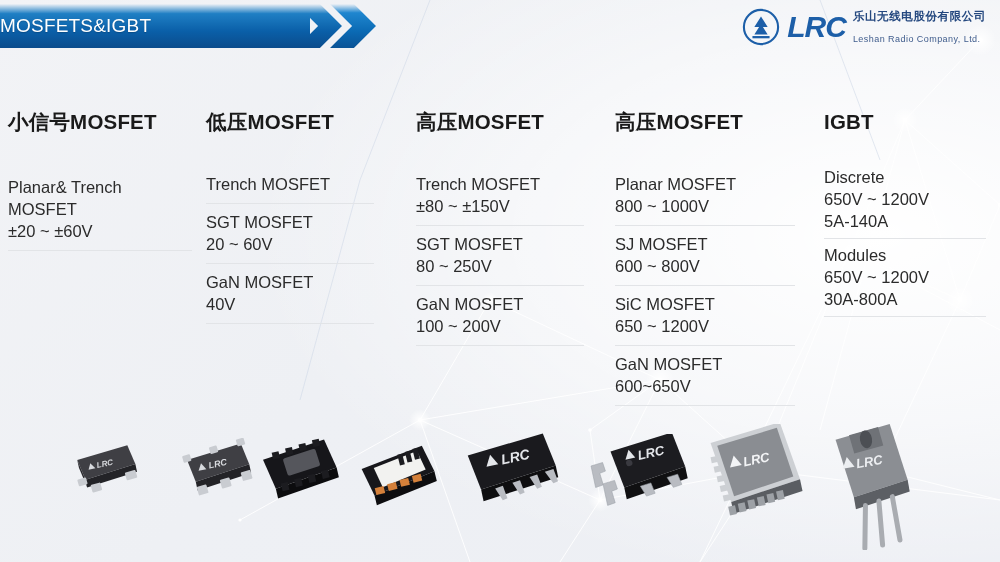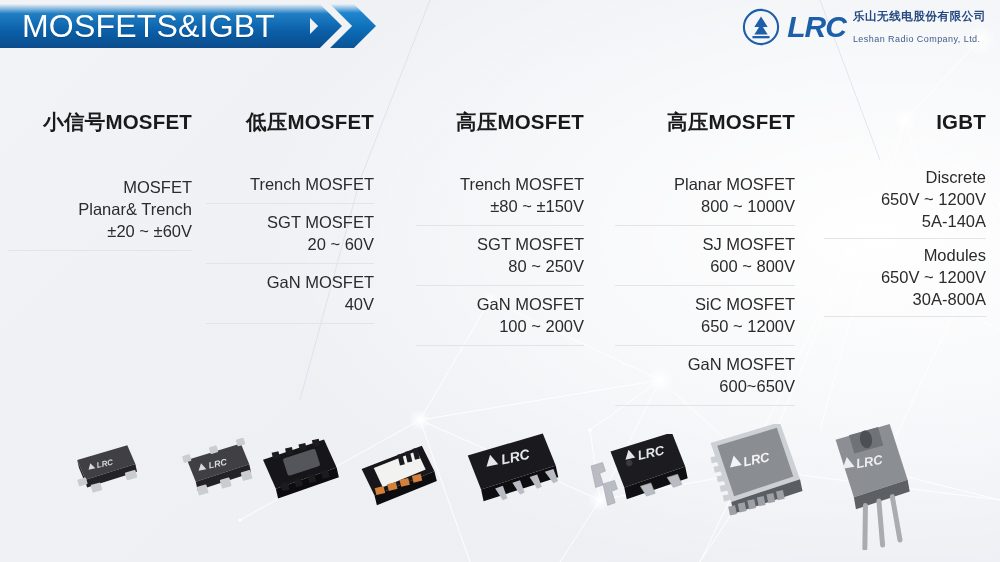--- a/index.html
+++ b/index.html
@@ -18,41 +18,41 @@
   }
   
   .netsvg{position:absolute;inset:0;width:1000px;height:562px;pointer-events:none;}
   
   .banner{
     position:absolute;left:0;top:4px;height:44px;width:310px;
     background:linear-gradient(180deg,#eef1f6 0%,#1f7fc4 22%,#0a5fa8 62%,#0b4c8c 100%);
     display:flex;align-items:center;
   }
   .banner-title{
-    color:#ffffff;font-size:32px;letter-spacing:.2px;
-    padding-left:22px;white-space:nowrap;font-weight:400;
+    color:#ffffff;font-size:19px;letter-spacing:.2px;
+    white-space:nowrap;font-weight:400;
     text-shadow:0 1px 1px rgba(0,0,0,.18);
   }
   .chev{position:absolute;top:4px;height:44px;width:46px;}
   .chev.a{left:296px;
     background:linear-gradient(180deg,#eef1f6 0%,#1f7fc4 22%,#0a5fa8 62%,#0b4c8c 100%);
     clip-path:polygon(0 0,52% 0,100% 50%,52% 100%,0 100%,48% 50%);}
   .chev.b{left:330px;
     background:linear-gradient(180deg,#eef1f6 0%,#1f86cf 20%,#0b6ab4 62%,#0a5396 100%);
     clip-path:polygon(0 0,52% 0,100% 50%,52% 100%,0 100%,48% 50%);}
   
   .logo{position:absolute;right:14px;top:8px;display:flex;align-items:center;gap:7px;}
   .logo-mark{width:38px;height:38px;flex:0 0 38px;}
   .logo-lrc{font-size:30px;font-weight:bold;font-style:italic;color:#1d5fa8;letter-spacing:-1px;line-height:1;}
   .logo-txt{display:flex;flex-direction:column;gap:13px;}
   .logo-cn{font-size:11.5px;color:#24487f;letter-spacing:.6px;line-height:1.05;font-weight:bold;}
   .logo-en{font-size:9px;color:#3f5c8c;letter-spacing:.45px;line-height:1.05;}
   
   .cols{position:absolute;left:0;top:112px;width:1000px;}
-  .col{position:absolute;top:0;text-align:right;}
+  .col{position:absolute;top:0;text-align:left;}
   .col-head{
     font-size:20.5px;font-weight:bold;color:#1a1a1a;letter-spacing:.2px;
     white-space:nowrap;line-height:1;margin-bottom:0;
   }
   .blocks{margin-top:32px;}
   .blk{padding:7px 0 8px;border-bottom:1px solid #e2e4e7;}
   .blk-l{
     font-size:16.5px;color:#2b2b2b;line-height:1.34;white-space:nowrap;
   }
   
@@ -156,22 +156,22 @@
       <span class="logo-en">Leshan  Radio Company, Ltd.</span>
     </span>
   </div>
 
   <div class="cols">
 
     <div class="col" id="c0">
       <div class="col-head">小信号MOSFET</div>
       <div class="blocks">
         <div class="blk">
+          <div class="blk-l">Planar&amp; Trench</div>
           <div class="blk-l">MOSFET</div>
-          <div class="blk-l">Planar&amp; Trench</div>
           <div class="blk-l">±20 ~  ±60V</div>
         </div>
       </div>
     </div>
 
     <div class="col" id="c1">
       <div class="col-head">低压MOSFET</div>
       <div class="blocks">
         <div class="blk">
           <div class="blk-l">Trench MOSFET</div>

